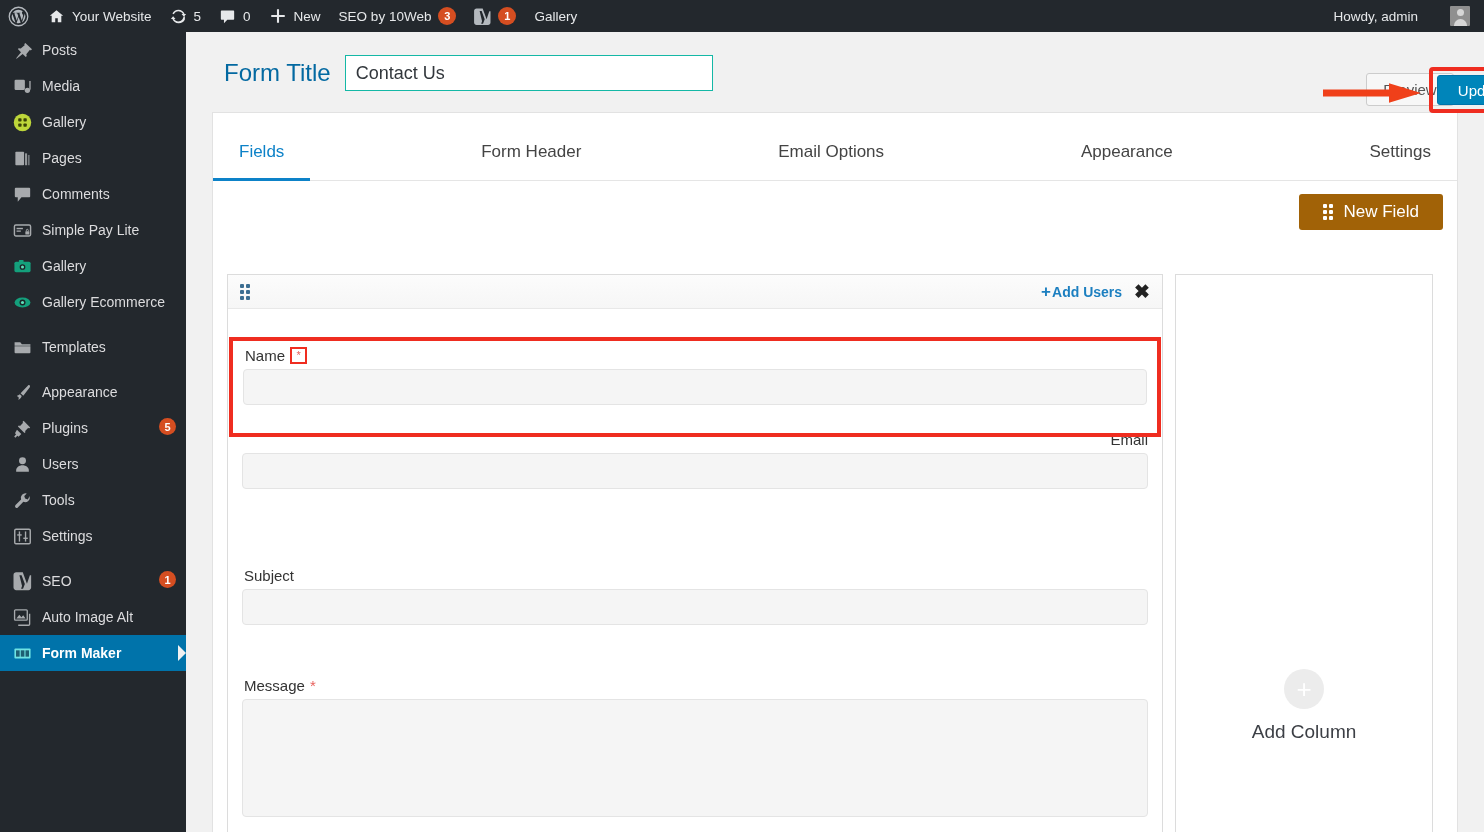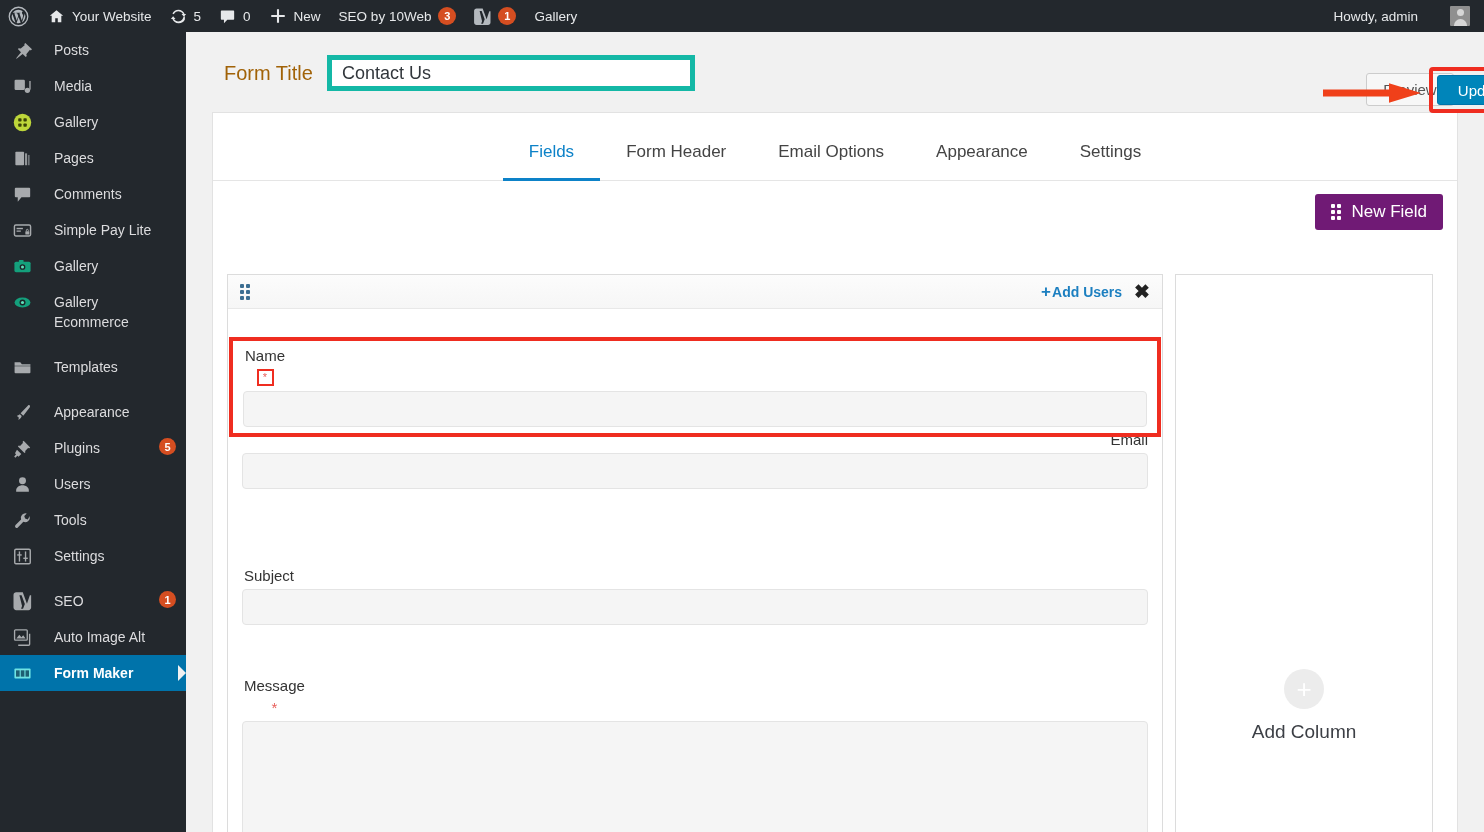--- a/index.html
+++ b/index.html
@@ -45,21 +45,21 @@
   .ab-avatar { position: relative; }
 
   
   #sidebar {
     position: absolute; top: 32px; left: 0;
     width: 186px; height: 800px;
     background: #23282d;
     overflow: hidden;
   }
   .menu-item {
-    display: flex; align-items: flex-start; gap: 22px;
+    display: flex; align-items: flex-start; gap: 10px;
     padding: 8px 10px 8px 12px;
     color: #dcdcde; font-size: 14px; line-height: 20px;
     cursor: pointer; position: relative;
   }
   .menu-item.active { background: #0073aa; color: #fff; font-weight: bold; }
   .menu-item.active::after {
     content: ""; position: absolute; right: -8px; top: 50%;
     margin-top: -8px; border: 8px solid transparent;
     border-left-color: #f1f1f1;
   }
@@ -84,25 +84,25 @@
     background: #f1f1f1;
     overflow: hidden;
   }
 
   
   #title-row {
     position: absolute; top: 8px; left: 0; width: 1298px; height: 66px;
     display: flex; align-items: center;
   }
   #form-title-label {
-    font-size: 20px; color: #a16207; margin-left: 38px; font-weight: normal;
+    font-size: 24px; color: #0369a1; margin-left: 38px; font-weight: normal;
   }
   #form-title-input {
     margin-left: 14px; width: 368px; height: 36px;
-    border: 5px solid #14b8a6; background: #fff;
+    border: 1px solid #14b8a6; background: #fff;
     font-size: 18px; color: #32373c; padding: 0 10px;
     font-family: "Liberation Sans", sans-serif;
   }
 
   
   #red-arrow {
     position: absolute; left: 1137px; top: 50px; width: 98px; height: 22px;
     z-index: 30;
   }
 
@@ -133,39 +133,39 @@
   
   #card {
     position: absolute; top: 80px; left: 26px;
     width: 1246px; height: 752px;
     background: #fff; border: 1px solid #e2e2e2;
   }
 
   
   #tabs {
     height: 68px; border-bottom: 1px solid #e5e5e5;
-    display: flex; align-items: flex-end; justify-content: center;
+    display: flex; align-items: flex-end; justify-content: space-between;
     gap: 0px;
   }
   .tab {
     font-size: 17px; color: #444; padding: 0 26px 16px 26px;
     cursor: pointer; position: relative;
     border-bottom: 3px solid transparent; margin-bottom: -1px;
   }
   .tab.active { color: #0d82c8; border-bottom-color: #0d82c8; }
 
   
   #newfield-row {
     height: 62px; display: flex; align-items: center; justify-content: flex-end;
     padding-right: 14px;
   }
   #new-field-button {
     display: flex; align-items: center; gap: 10px;
-    height: 36px; padding: 0 16px;
-    background: #701a75; border: none; border-radius: 3px;
+    height: 36px; padding: 0 24px;
+    background: #a16207; border: none; border-radius: 3px;
     color: #fff; font-size: 17px; cursor: pointer;
     font-family: "Liberation Sans", sans-serif;
   }
   .dots6 {
     display: grid; grid-template-columns: repeat(2, 4px);
     grid-template-rows: repeat(3, 4px); gap: 2px;
   }
   .dots6 i { display: block; width: 4px; height: 4px; background: #fff; border-radius: 1px; }
   .dots6.dark i { background: #3c6e92; }
 
@@ -193,21 +193,21 @@
   }
   #add-field-link .plus { font-size: 17px; font-weight: bold; line-height: 1; }
   #col-close {
     margin-left: 12px; font-size: 19px; font-weight: bold;
     color: #222; cursor: pointer; line-height: 1;
   }
 
   .field-block { padding: 0 14px; }
   .field-label {
     font-size: 15px; color: #333; padding: 6px 0 5px 2px;
-    display: inline-flex; align-items: center; gap: 5px; flex-direction: column;
+    display: inline-flex; align-items: center; gap: 5px;
   }
   .req { color: #e8605c; font-size: 15px; }
   .field-input {
     width: 100%; height: 36px;
     background: #f5f5f5; border: 1px solid #e4e4e4; border-radius: 4px;
   }
   .field-textarea {
     width: 100%; height: 118px;
     background: #f5f5f5; border: 1px solid #e4e4e4; border-radius: 4px;
   }

